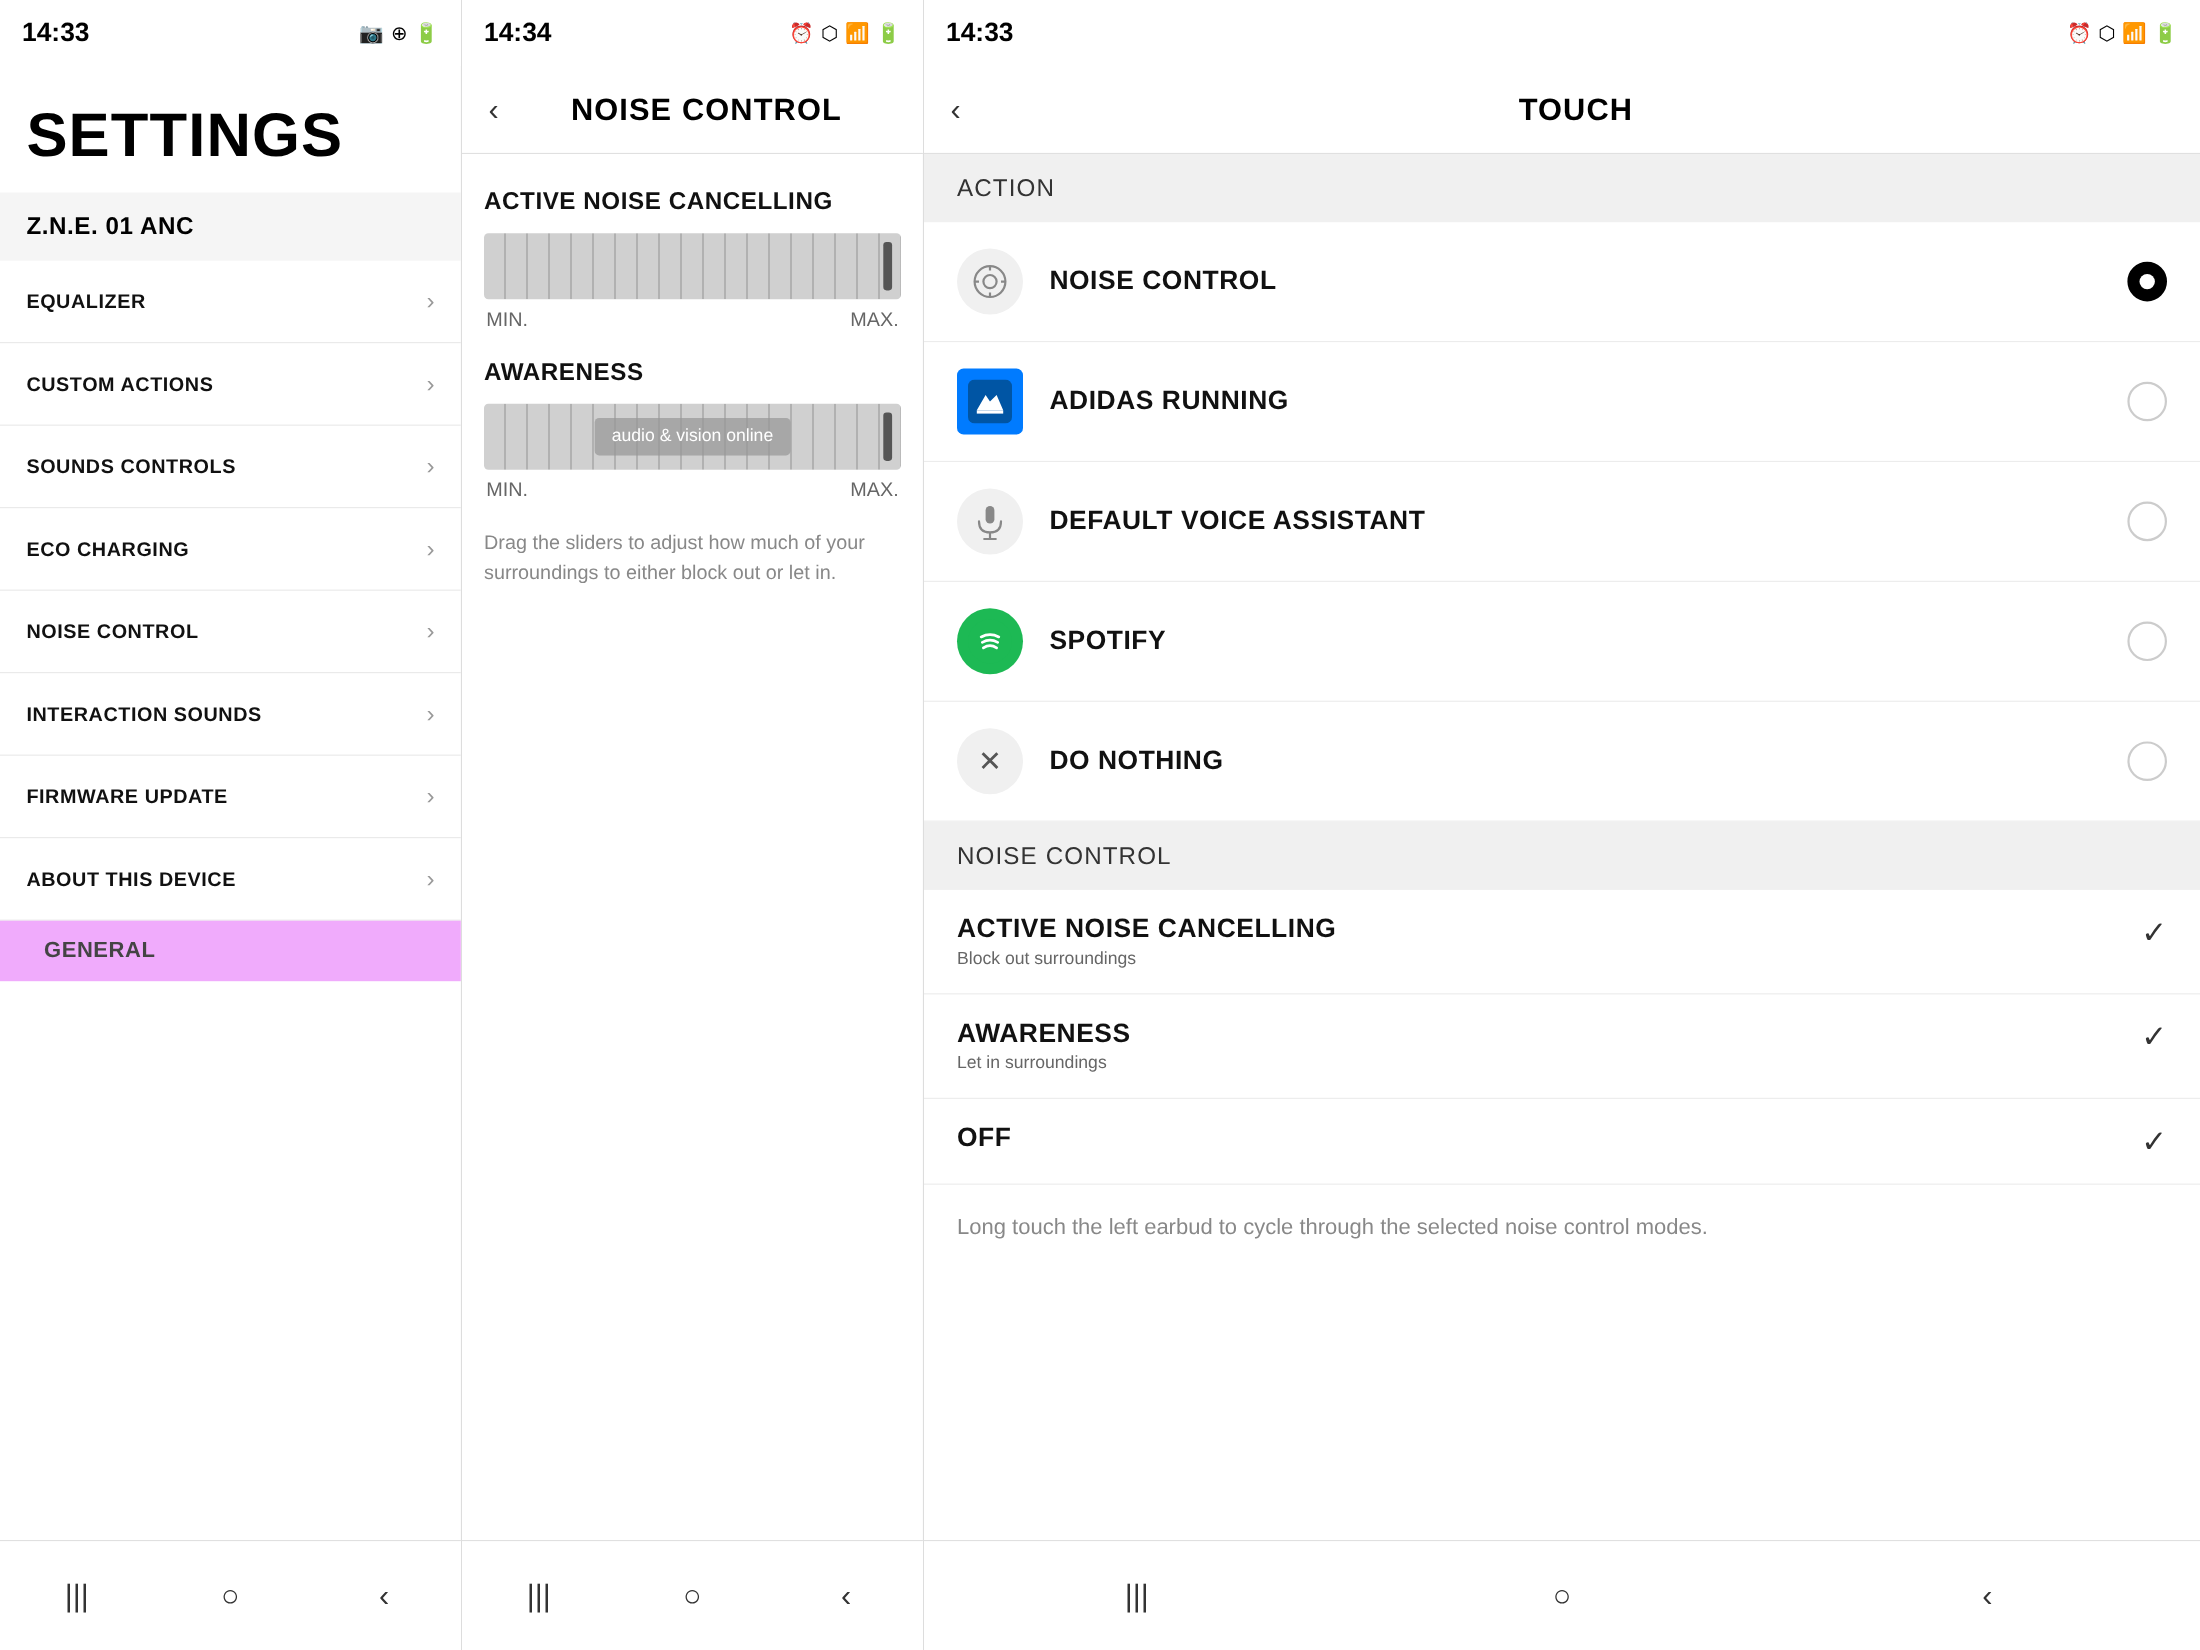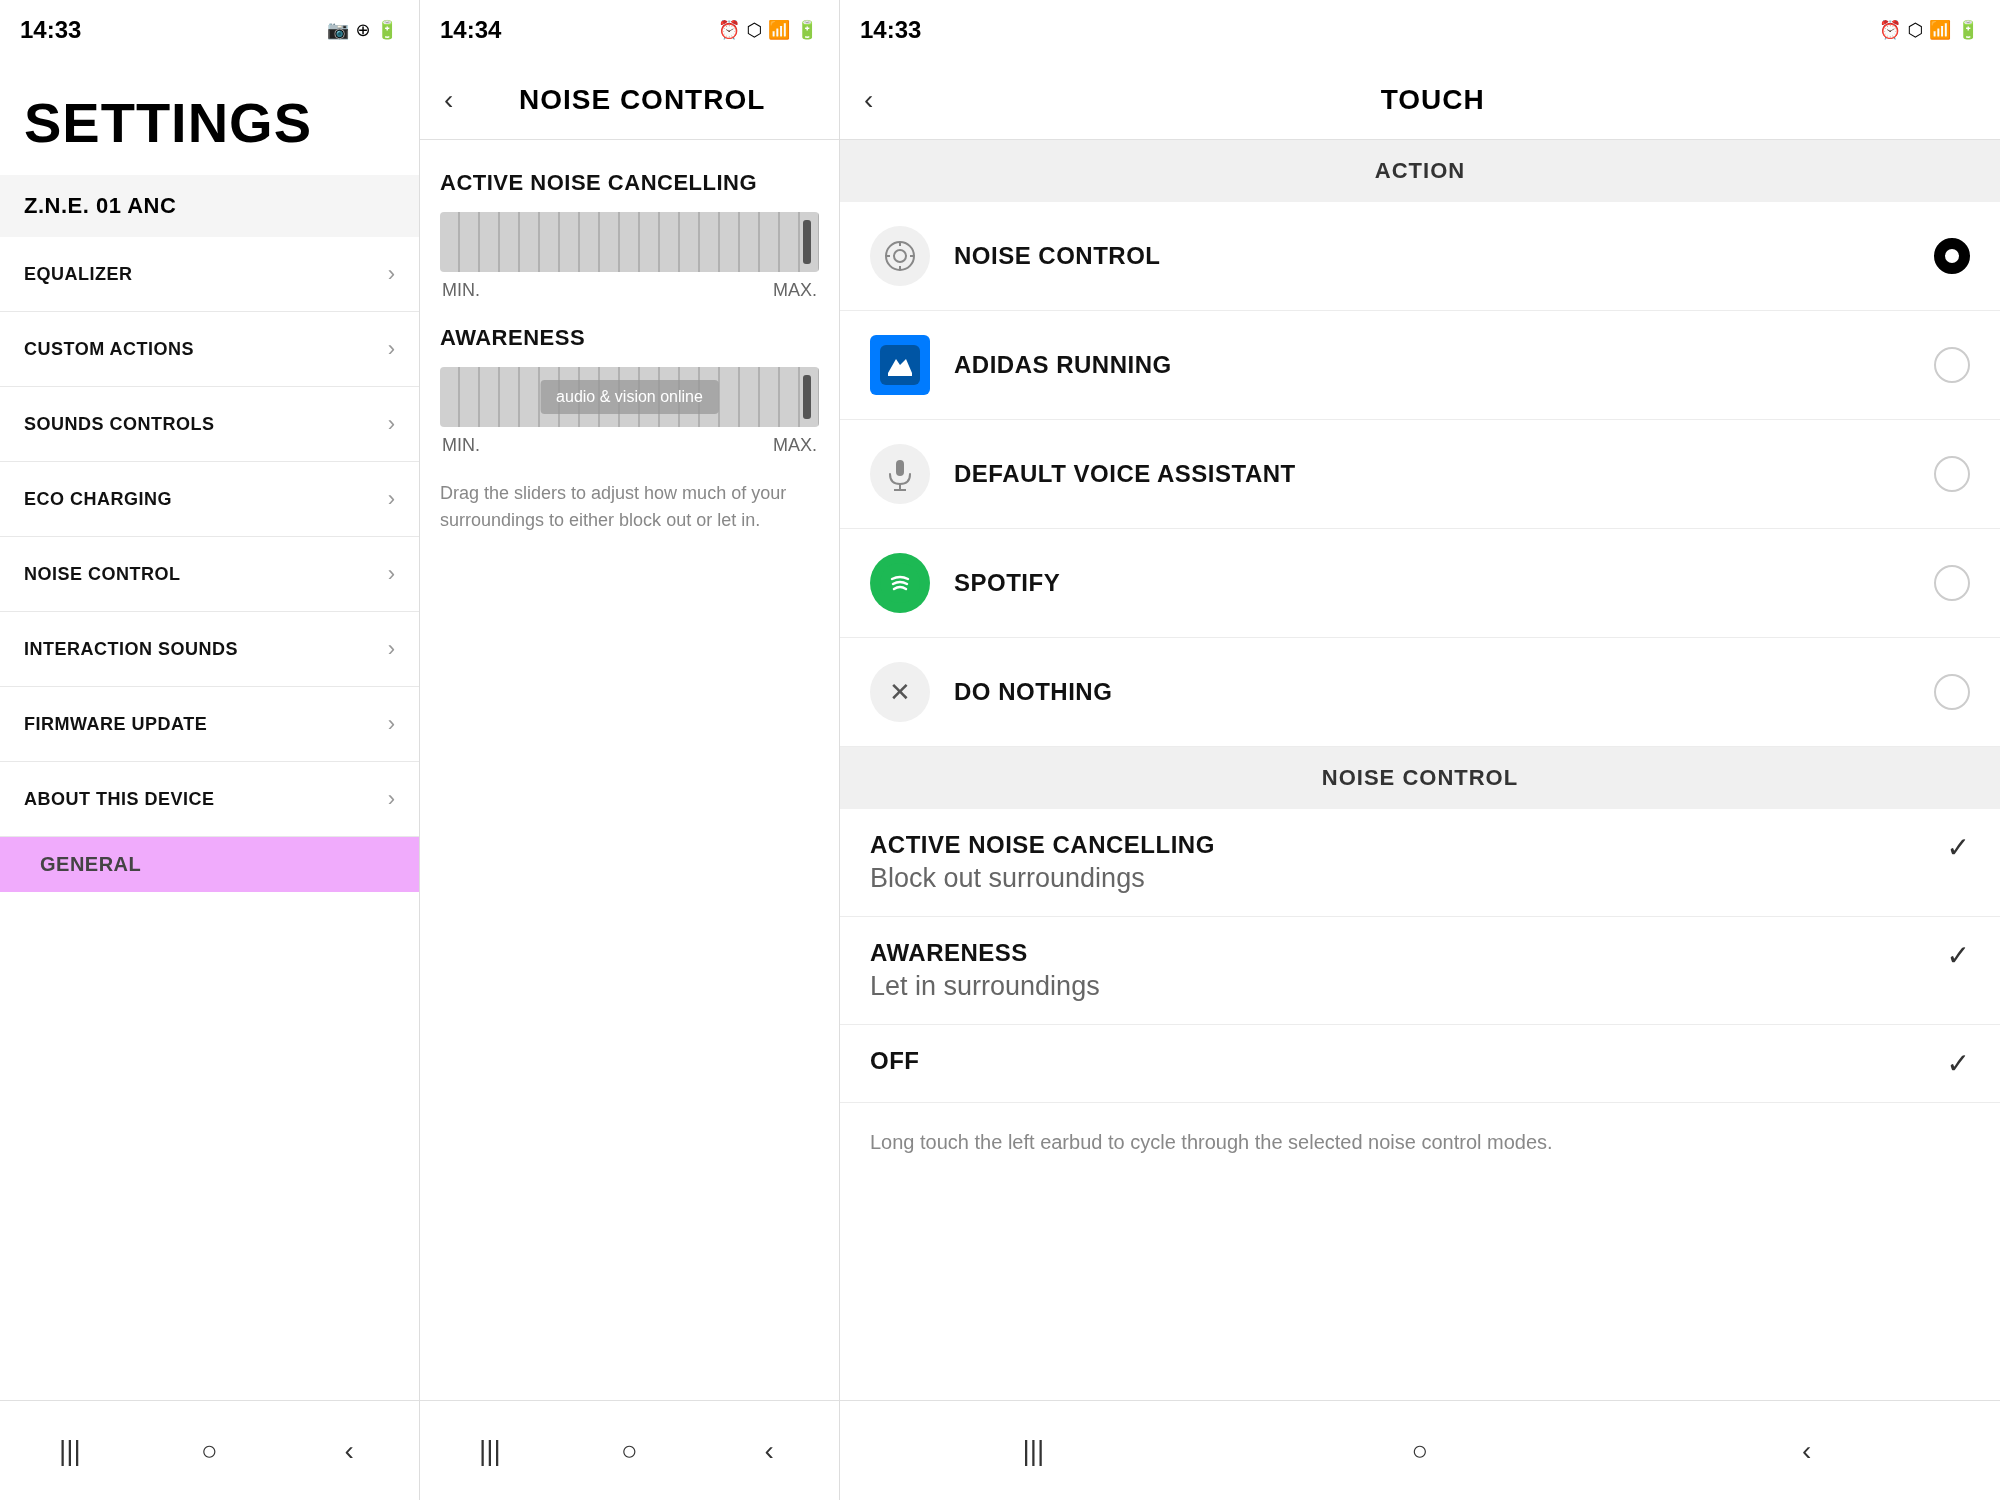--- a/index.html
+++ b/index.html
@@ -217,24 +217,23 @@
       background: #fff;
     }
     .left-content {
       flex: 1;
       overflow-y: auto;
     }
     .section-header {
       background: #f0f0f0;
       padding: 18px 30px;
       font-size: 22px;
-      font-weight: 700;
+      font-weight: 400;
       letter-spacing: 1px;
       color: #333;
-      text-align: center;
     }
     .action-item {
       display: flex;
       align-items: center;
       padding: 24px 30px;
       border-bottom: 1px solid #ececec;
       cursor: pointer;
     }
     .action-icon {
       width: 60px;
@@ -290,21 +289,21 @@
     .nc-item-text {
       flex: 1;
     }
     .nc-item-title {
       font-size: 24px;
       font-weight: 700;
       letter-spacing: 0.5px;
       color: #111;
     }
     .nc-item-subtitle {
-      font-size: 27px;
+      font-size: 16px;
       color: #666;
       margin-top: 4px;
     }
     .check-icon {
       font-size: 28px;
       color: #333;
       margin-left: 20px;
     }
     .nc-hint {
       padding: 24px 30px;

